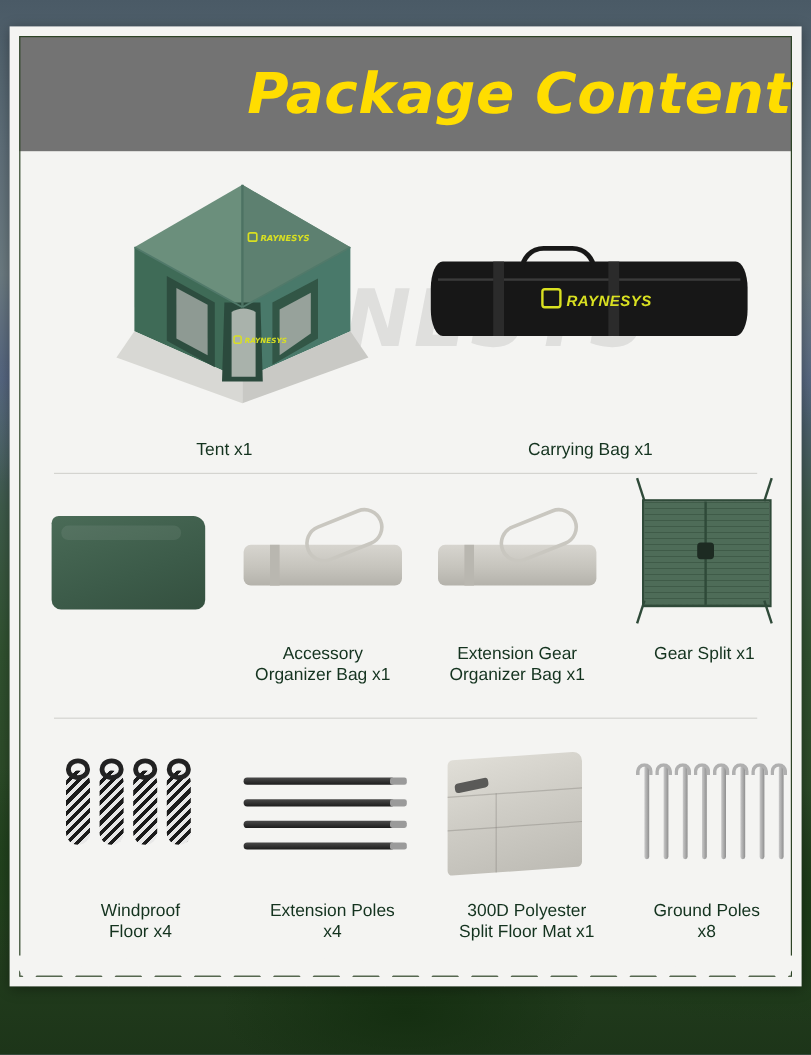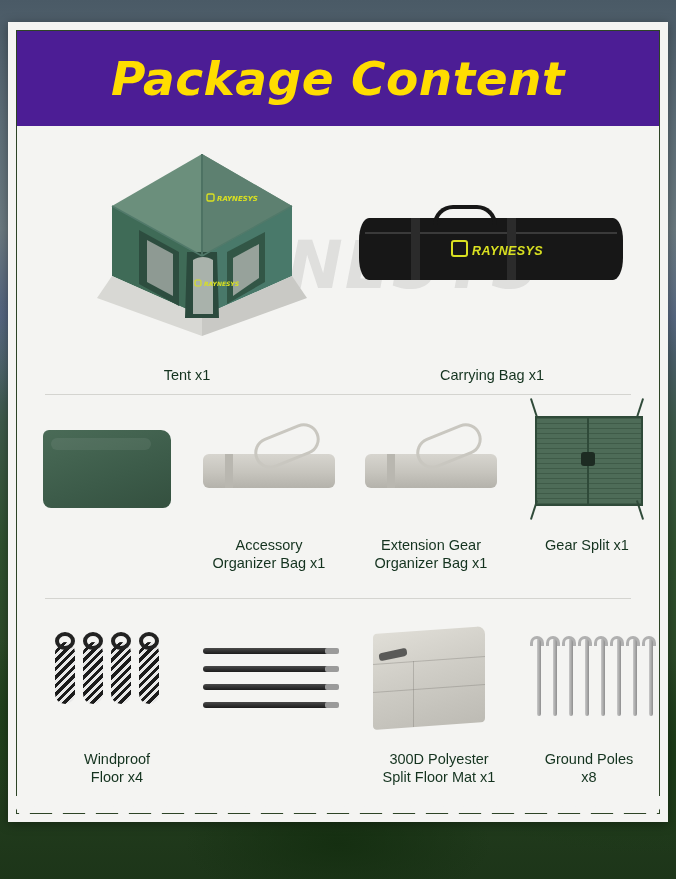--- a/index.html
+++ b/index.html
@@ -66,24 +66,24 @@
     border: 1px solid #2d4426;
     pointer-events: none;
   }
 
   .header {
     position: absolute;
     left: 8px;
     top: 8px;
     width: 644px;
     height: 96px;
-    background: #4c1d95;
+    background: #737373;
     display: flex;
     align-items: center;
-    justify-content: center;
+    justify-content: flex-end;
   }
   .header-title {
     color: #ffdd00;
     font-size: 47px;
     font-weight: bold;
     font-style: italic;
     letter-spacing: 0.5px;
     font-family: "DejaVu Sans", sans-serif;
   }
 
@@ -596,20 +596,22 @@
           <div class="stake" style="left:92px;top:10px"></div>
           <div class="stake" style="left:108px;top:10px"></div>
           <div class="stake" style="left:124px;top:10px"></div>
         </div>
 
         <div class="caption r3cap" style="left:30px;width:140px">
           <div>Windproof</div>
           <div>Floor x4</div>
         </div>
         <div class="caption r3cap" style="left:180px;width:160px">
+          <div>Extension Poles</div>
+          <div>x4</div>
         </div>
         <div class="caption r3cap" style="left:340px;width:164px">
           <div>300D Polyester</div>
           <div>Split Floor Mat x1</div>
         </div>
         <div class="caption r3cap" style="left:504px;width:136px">
           <div>Ground Poles</div>
           <div>x8</div>
         </div>
       </div>

